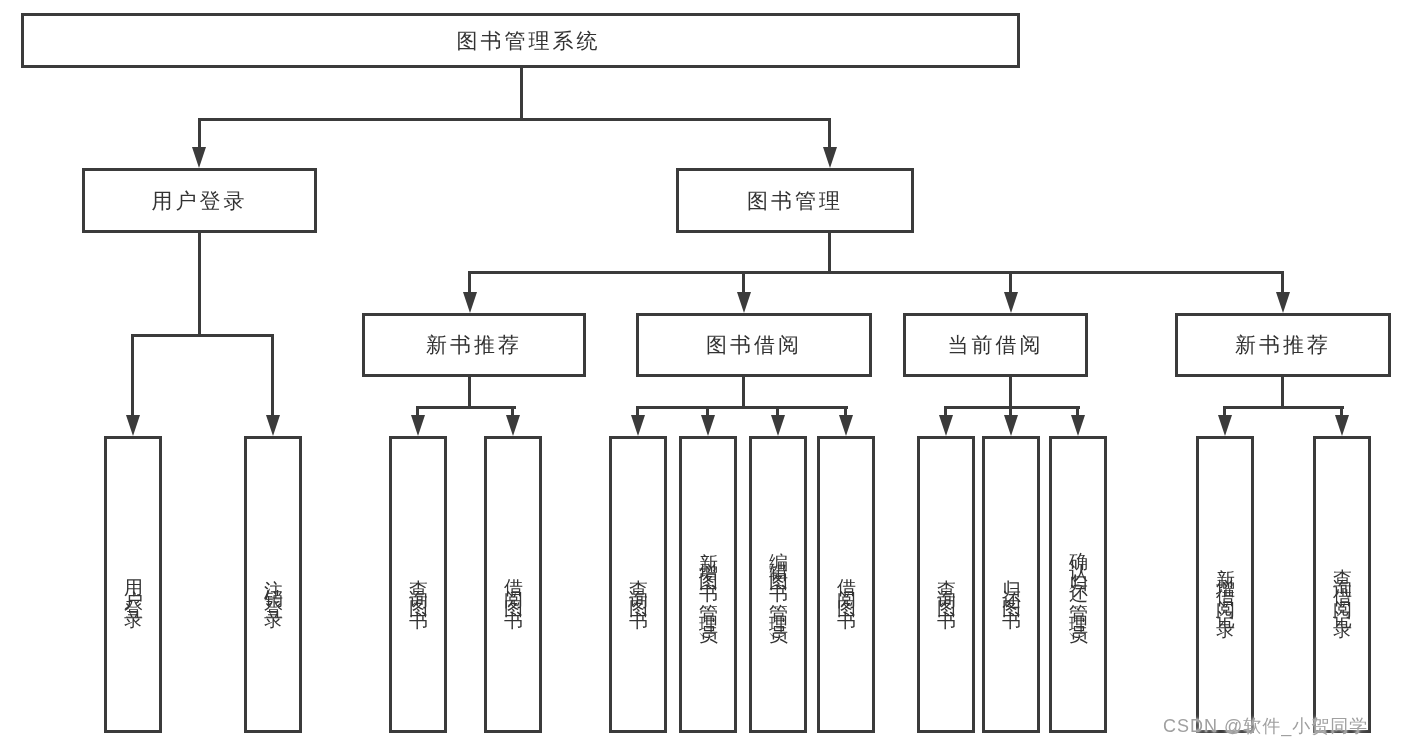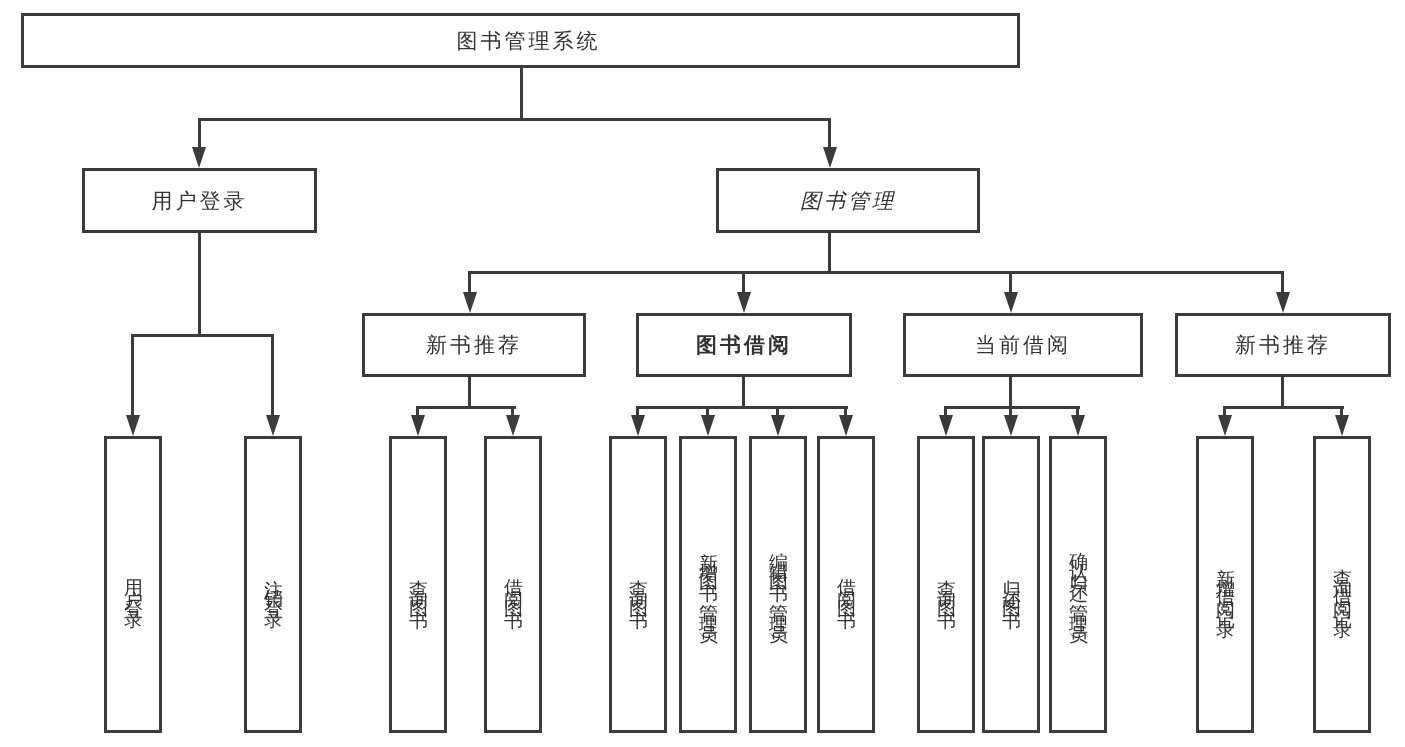--- a/index.html
+++ b/index.html
@@ -57,24 +57,24 @@
     letter-spacing: 1px;
     color: #a0a0a0;
     text-shadow: 0 0 4px #ffffff, 0 0 2px #ffffff;
     z-index: 5;
     white-space: nowrap;
   }
 
   
   .b-root    { left: 21px;   top: 13px;  width: 999px; height: 55px; padding-left: 16px; }
   .b-login   { left: 82px;   top: 168px; width: 235px; height: 65px; }
-  .b-mgmt    { left: 716px;  top: 168px; width: 264px; height: 65px; font-style: italic; }
+  .b-mgmt    { left: 676px;  top: 168px; width: 238px; height: 65px; }
   .b-newbook { left: 362px;  top: 313px; width: 224px; height: 64px; }
-  .b-borrow  { left: 636px;  top: 313px; width: 216px; height: 64px; font-weight: bold; }
-  .b-current { left: 903px;  top: 313px; width: 240px; height: 64px; }
+  .b-borrow  { left: 636px;  top: 313px; width: 236px; height: 64px; }
+  .b-current { left: 903px;  top: 313px; width: 185px; height: 64px; }
   .b-record  { left: 1175px; top: 313px; width: 216px; height: 64px; }
 
   .lf { top: 436px; width: 58px; height: 297px; }
   .lf1  { left: 104px; }  .lf2  { left: 244px; }
   .lf3  { left: 389px; }  .lf4  { left: 484px; }
   .lf5  { left: 609px; }  .lf6  { left: 679px; }
   .lf7  { left: 749px; }  .lf8  { left: 817px; }
   .lf9  { left: 917px; }  .lf10 { left: 982px; }
   .lf11 { left: 1049px; } .lf12 { left: 1196px; }
   .lf13 { left: 1313px; }
@@ -186,14 +186,15 @@
   <div class="leaf lf lf11">
     <span>确认归还（管理员）</span>
   </div>
   <div class="leaf lf lf12">
     <span>新增借阅记录</span>
   </div>
   <div class="leaf lf lf13">
     <span>查询借阅记录</span>
   </div>
 
+  <div class="watermark">CSDN @软件_小贺同学</div>
 
 </div>
 
 </body></html>

